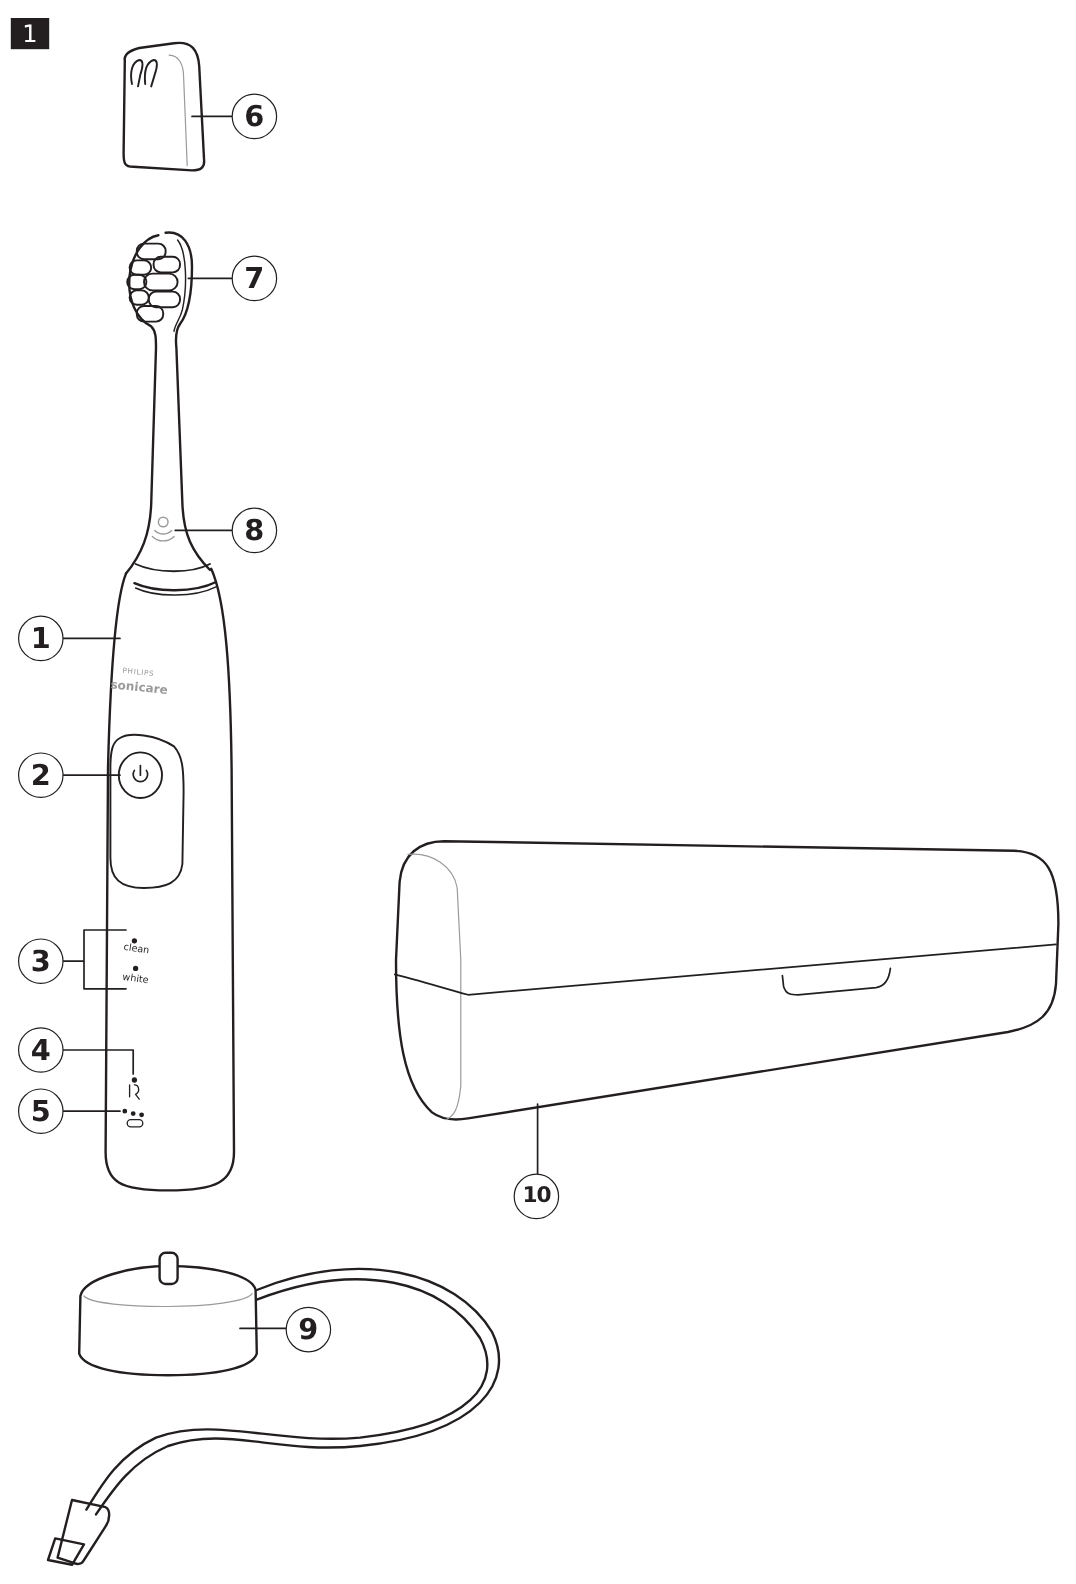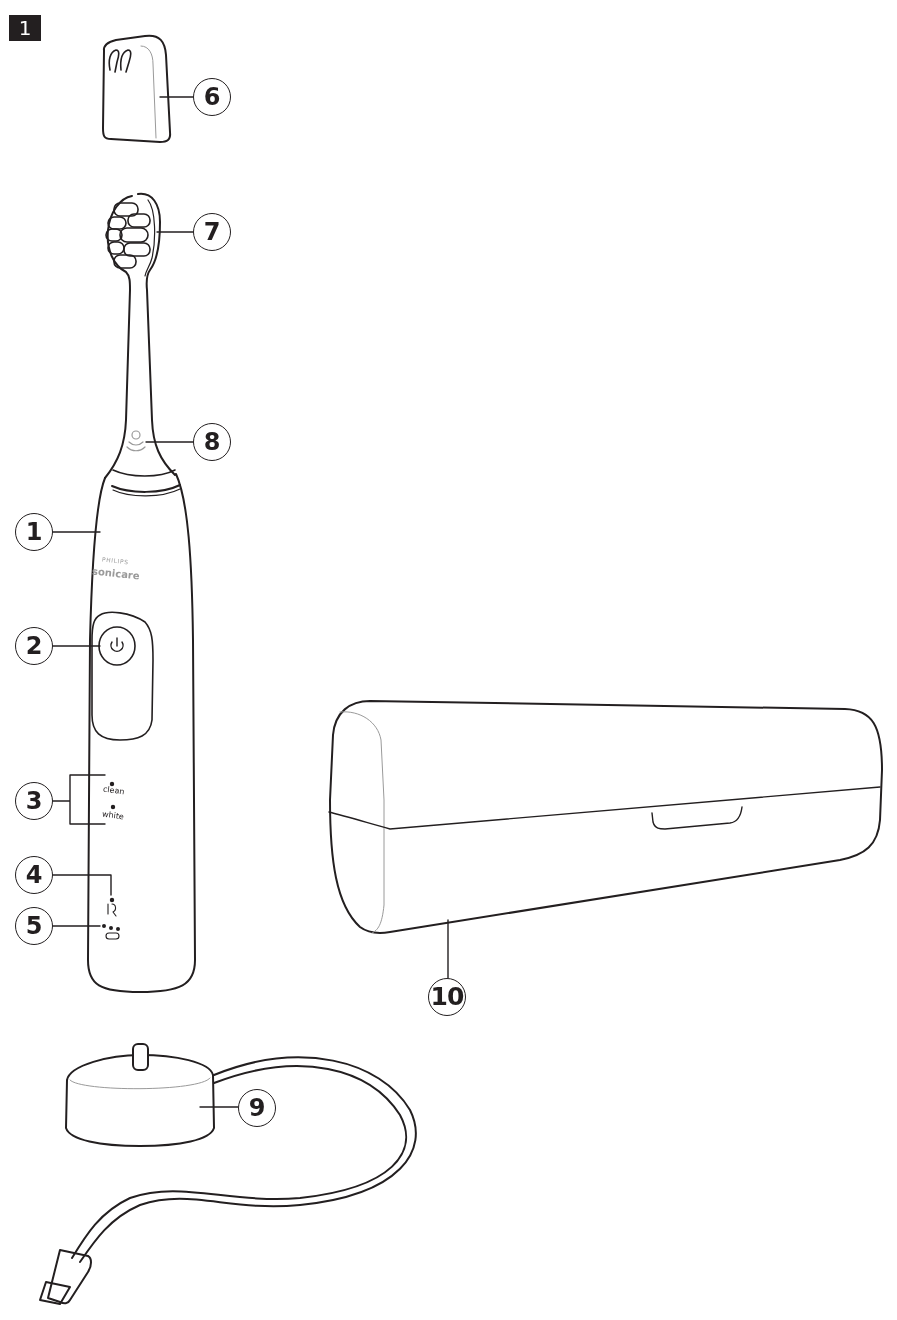--- a/index.html
+++ b/index.html
@@ -8,21 +8,21 @@
       position: absolute; left: 9px; top: 15px; width: 32px; height: 26px;
       background: #231f20; color: #ffffff; font-family: "DejaVu Sans", sans-serif;
       font-size: 20px; line-height: 26px; text-align: center;
     }
     svg.art { position: absolute; left: 0; top: 0; width: 897px; height: 1320px; }
     .callout {
       position: absolute; width: 36px; height: 36px; border: 1.6px solid #231f20; border-radius: 50%;
       background: #ffffff; color: #231f20; font-family: "DejaVu Sans", sans-serif; font-weight: bold;
       font-size: 24px; line-height: 36px; text-align: center; box-sizing: content-box;
     }
-    .callout.wide { font-size: 25px; letter-spacing: -1px; }
+    .callout.wide { font-size: 18px; letter-spacing: -1px; }
     .tiny { position: absolute; font-family: "DejaVu Sans", sans-serif; color: #231f20; }
     .brand1 { font-size: 6px; letter-spacing: 0.6px; color: #9a9a9a; transform: rotate(6deg); }
     .brand2 { font-size: 10px; font-weight: bold; color: #9a9a9a; transform: rotate(6deg); }
     .mode { font-size: 8px; transform: rotate(8deg); }
   </style>
 </head>
 <body>
 
 <div class="fig-badge">1</div>
 

